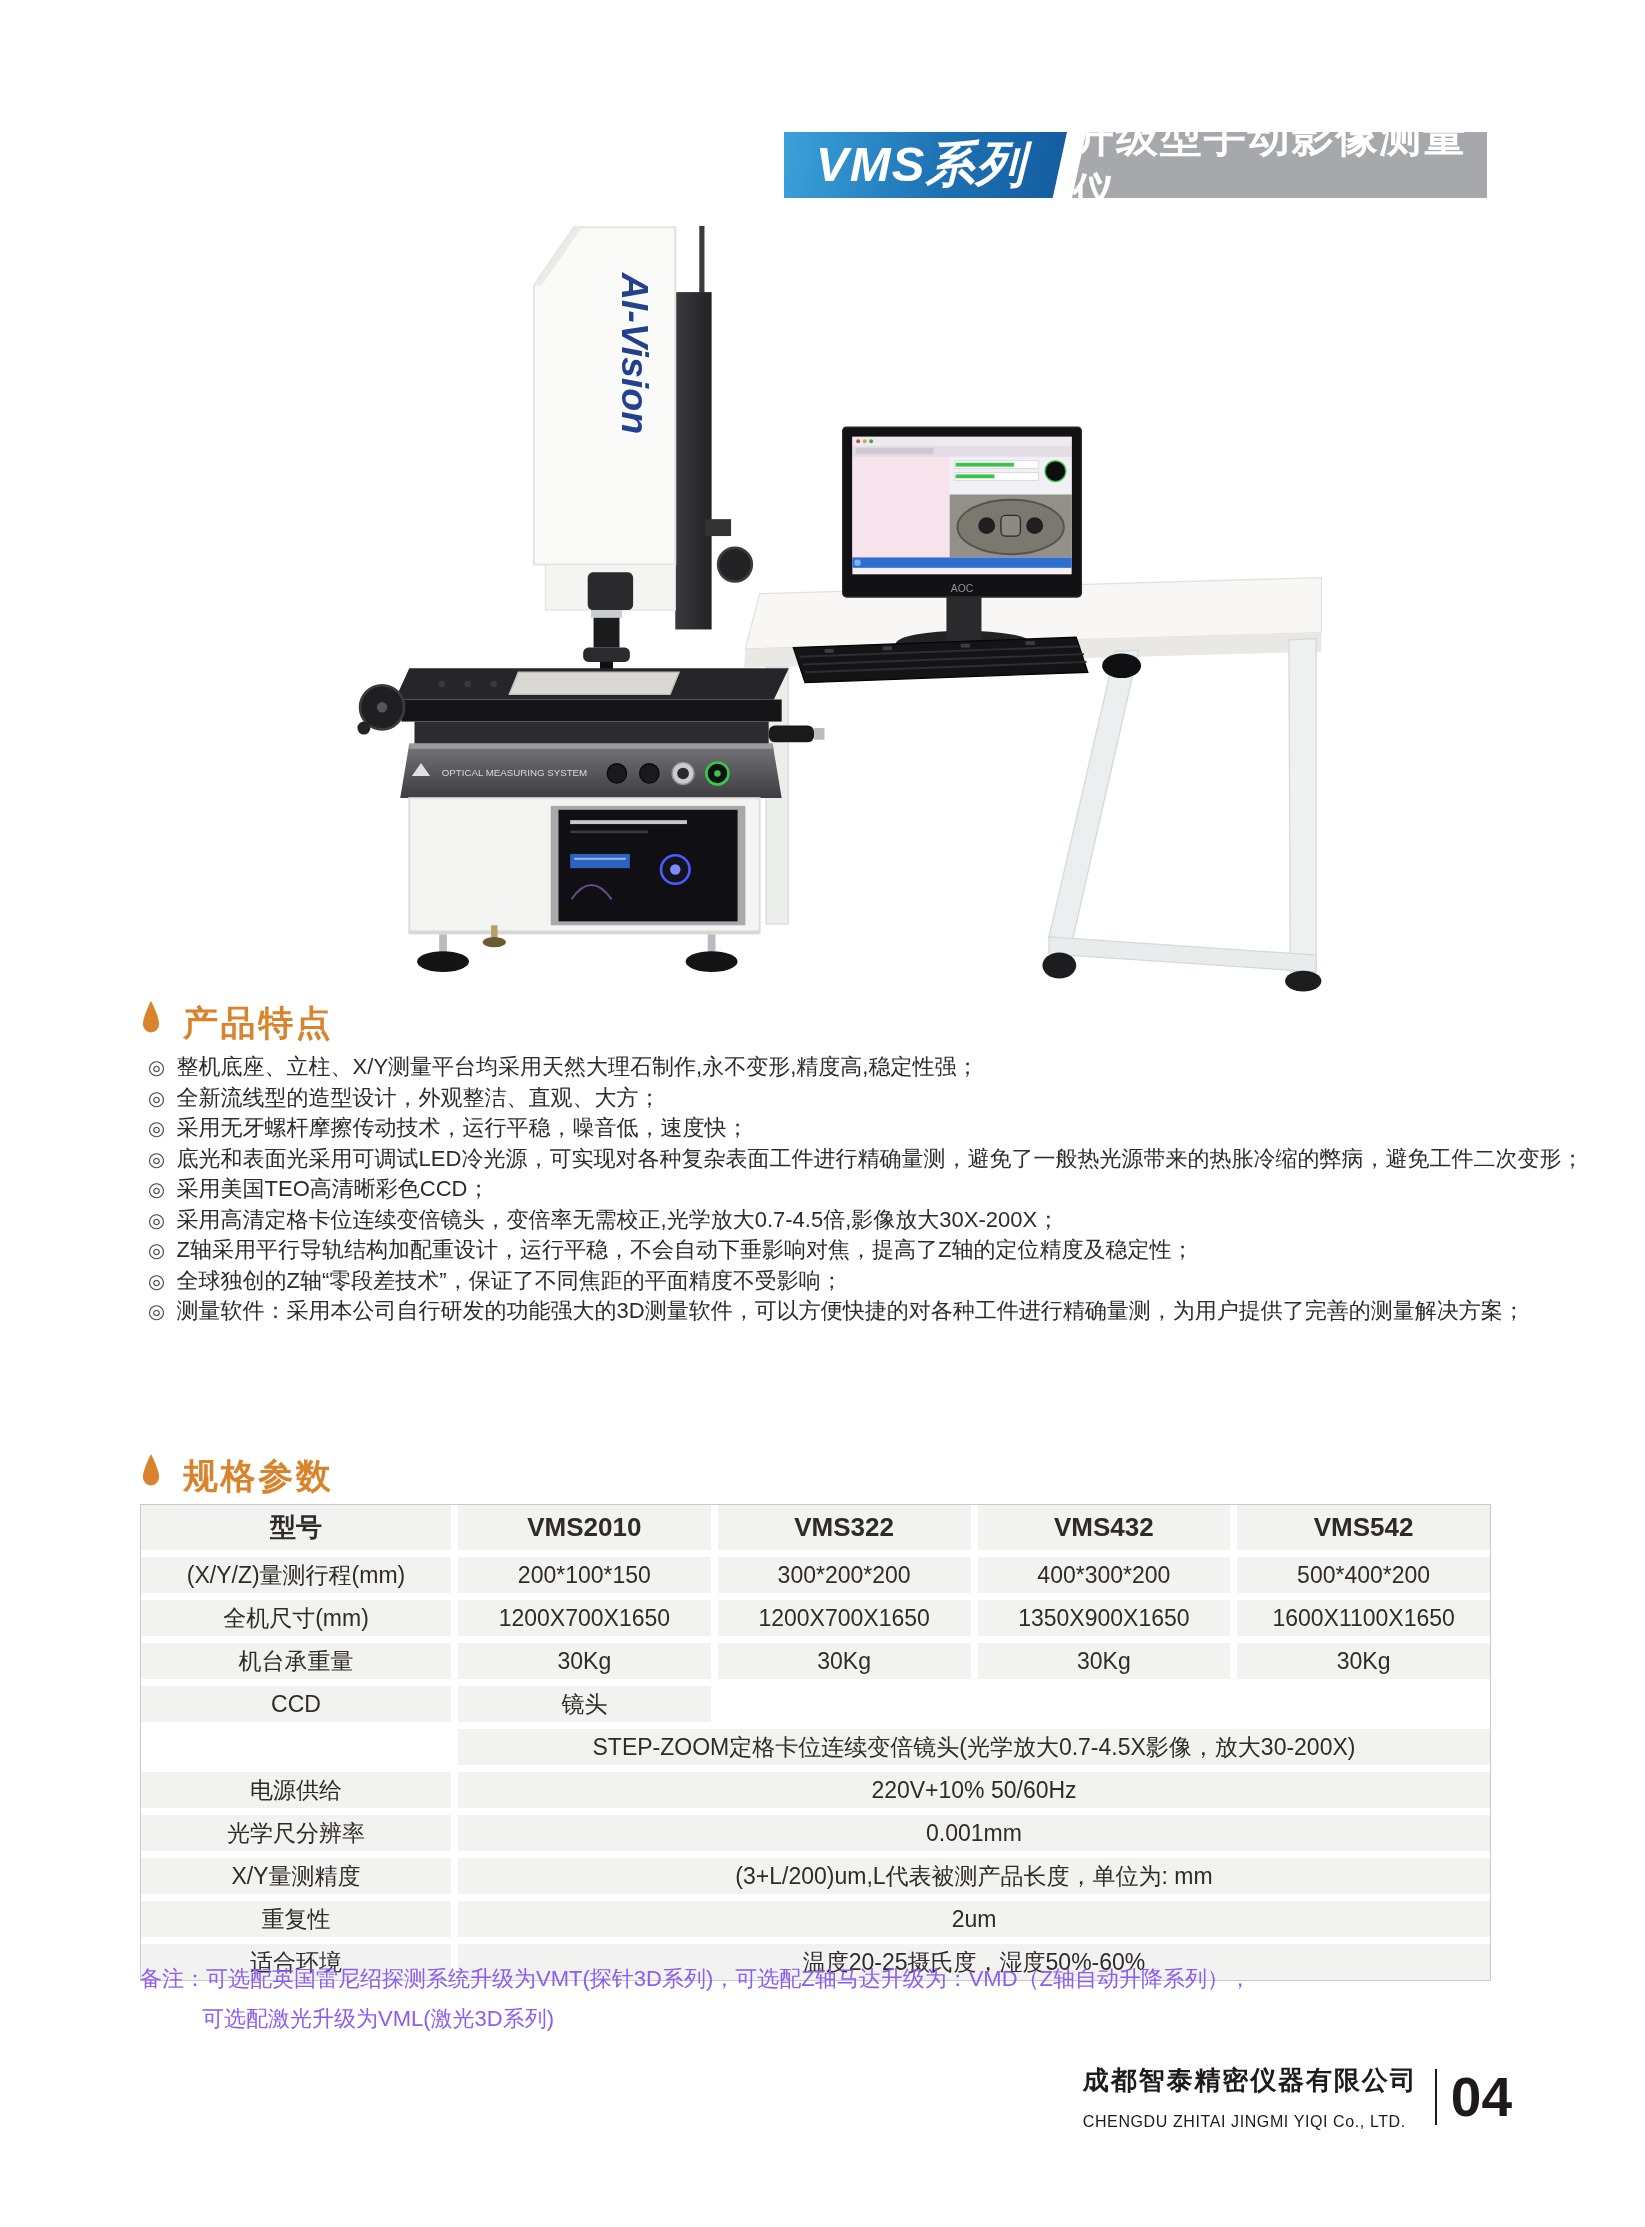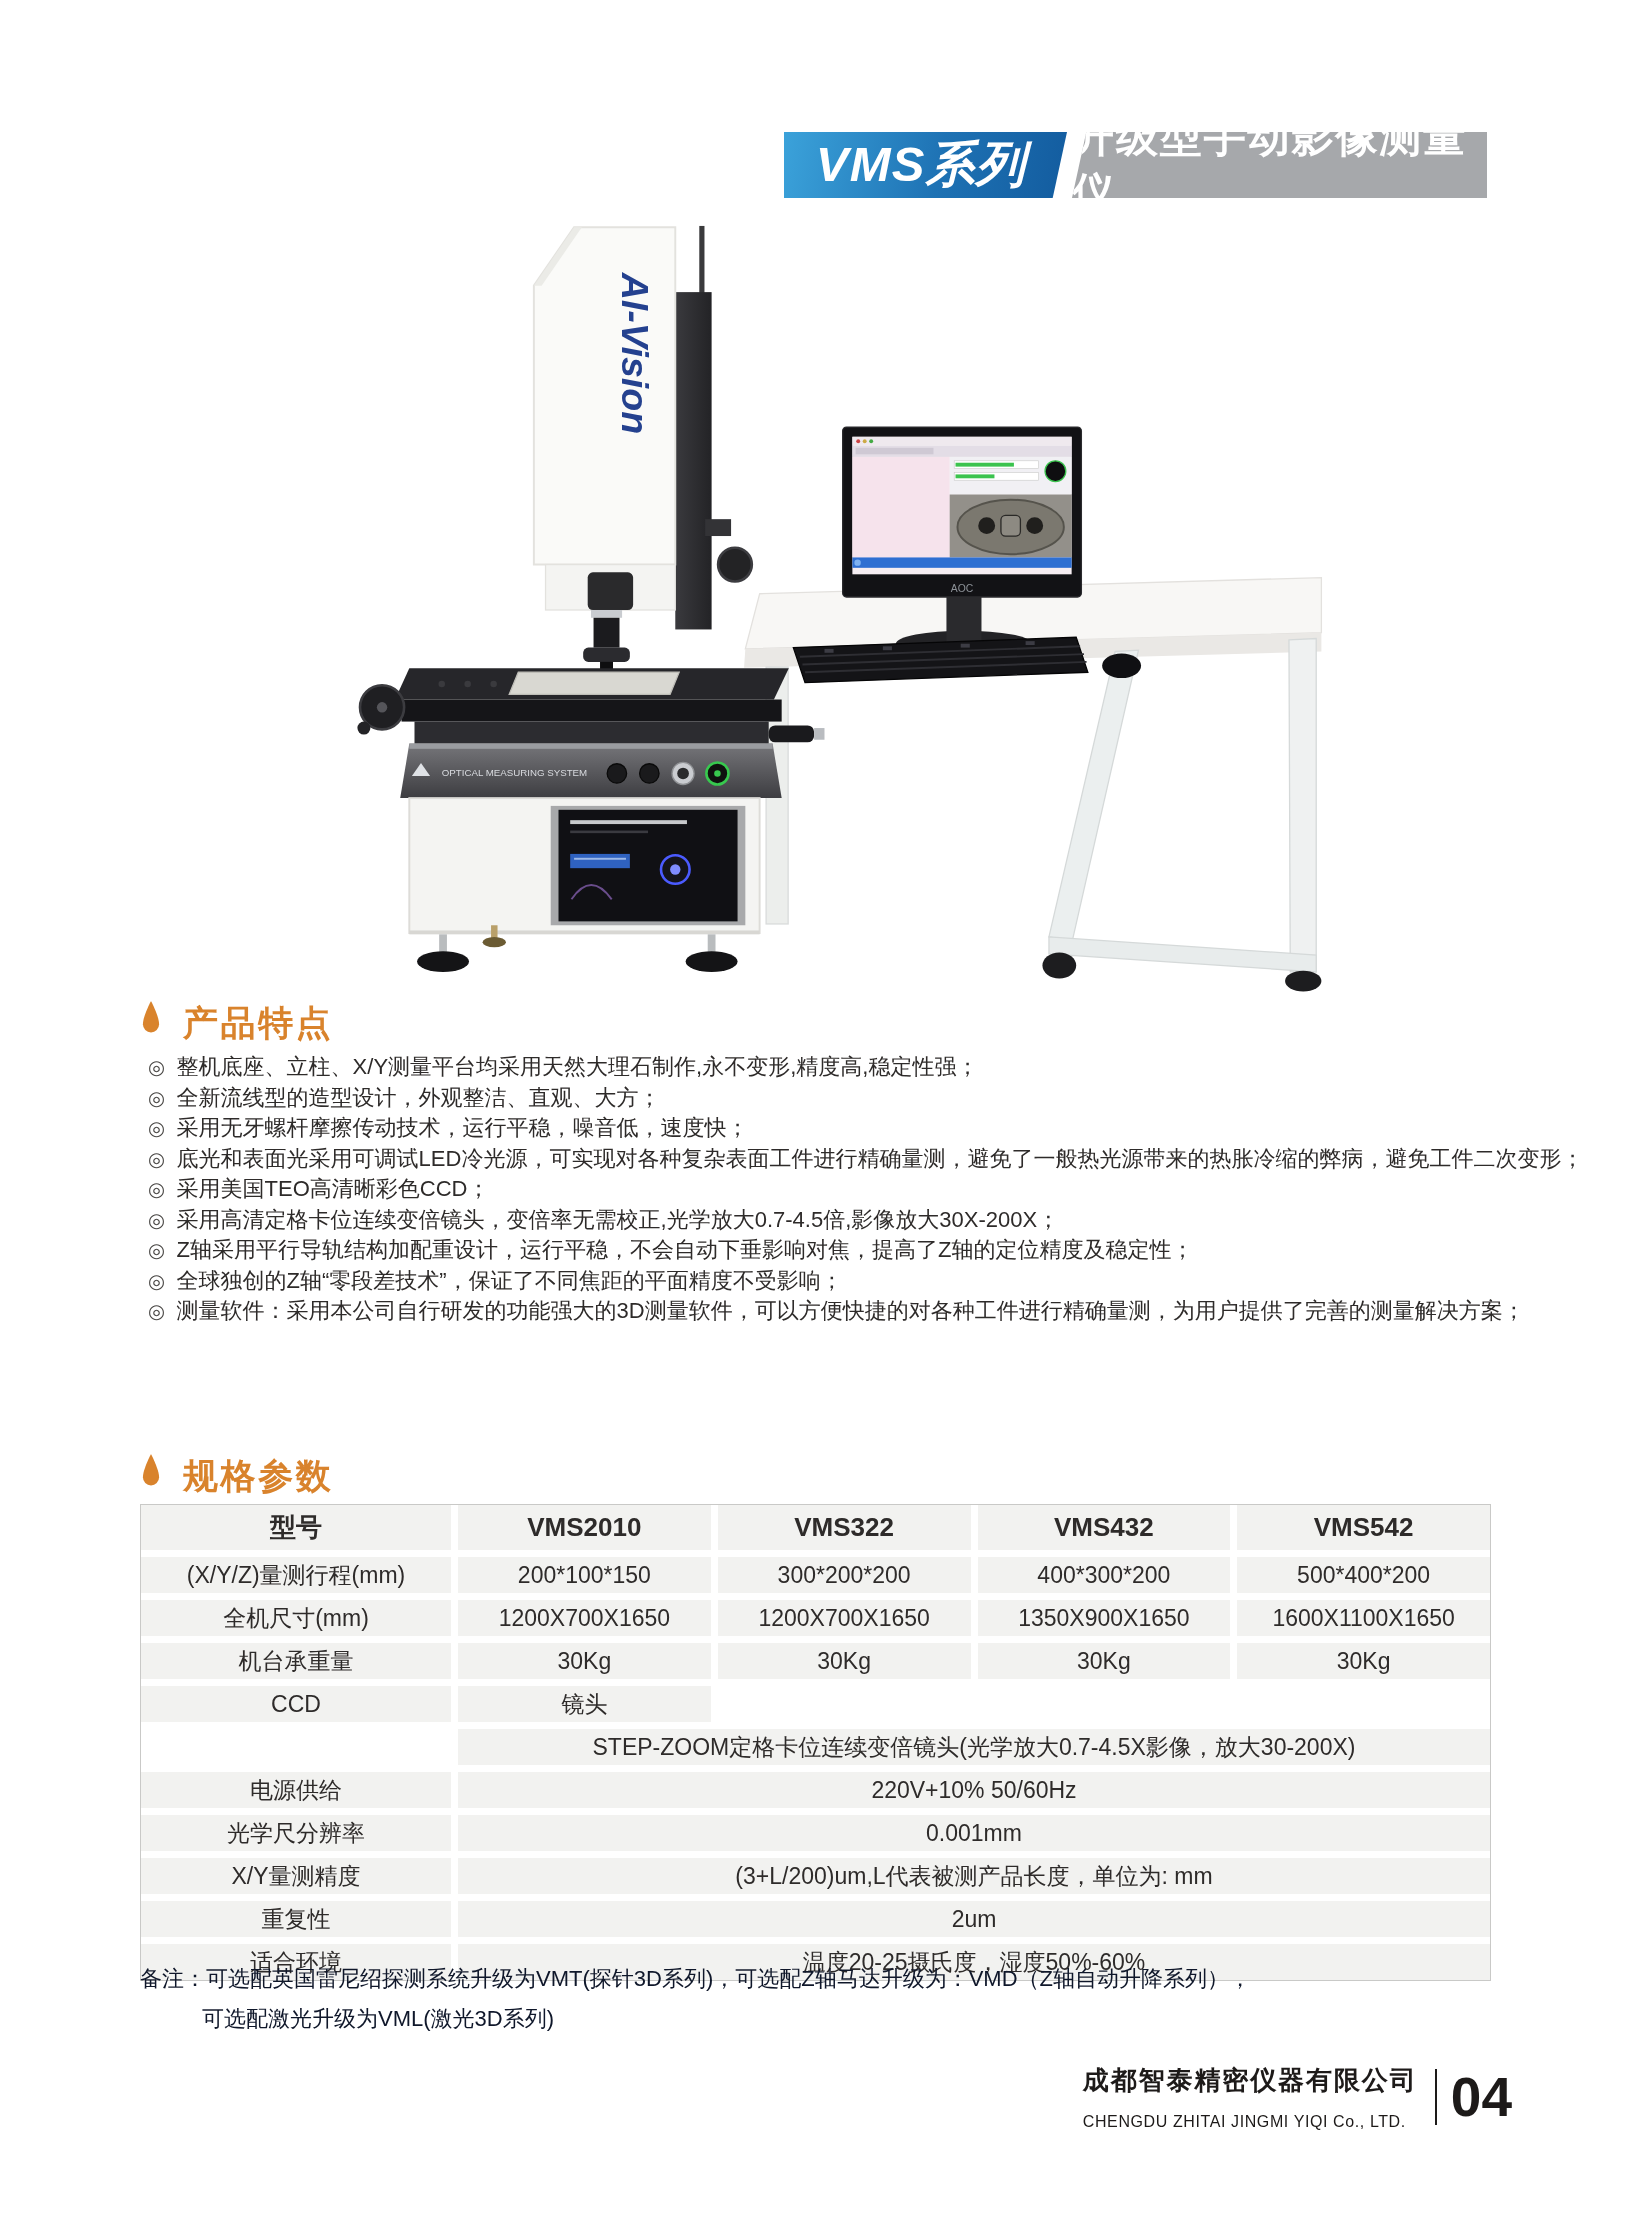--- a/index.html
+++ b/index.html
@@ -31,21 +31,21 @@
 
   
   .spec-table{left:140px;top:1504px;width:1349px;display:grid;
     grid-template-columns:310px 1fr 1fr 1fr 1fr;gap:7px;background:#ffffff;
     border:0.6px solid #c9c9c7;}
   .cell{background:#f2f2f0;display:flex;align-items:center;justify-content:center;
     font-size:23px;color:#2e2b2a;height:36px;white-space:nowrap;}
   .cell.th{height:45px;font-size:26px;font-weight:700;}
   .cell.span4{grid-column:2 / 6;}
 
-  .note{left:140px;top:1959px;font-size:22px;color:#0f172a;line-height:40px;white-space:nowrap;}
+  .note{left:140px;top:1959px;font-size:22px;color:#8b5cf6;line-height:40px;white-space:nowrap;}
   .note .indent{margin-left:62px;}
 
   
   .footer{right:134px;top:2063px;display:flex;align-items:center;}
   .footer .co{text-align:left;}
   .footer .cn{font-size:26px;font-weight:700;color:#1d1a19;letter-spacing:1.9px;}
   .footer .en{font-size:16px;color:#1d1a19;letter-spacing:0.6px;margin-top:15px;}
   .footer .bar{width:1.9px;height:56px;background:#1d1a19;margin:0 14.3px 0 17px;}
   .footer .pg{font-size:55px;font-weight:600;color:#1d1a19;line-height:56px;}
 

